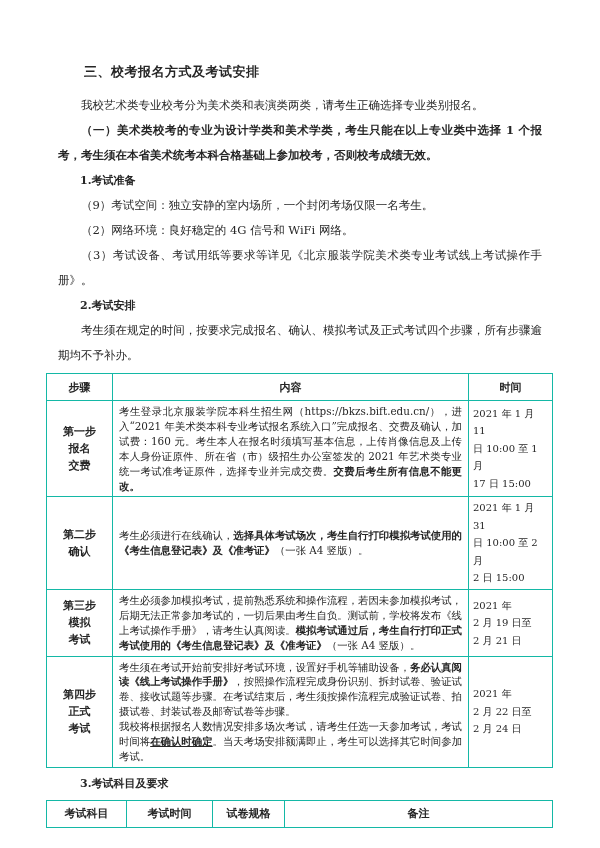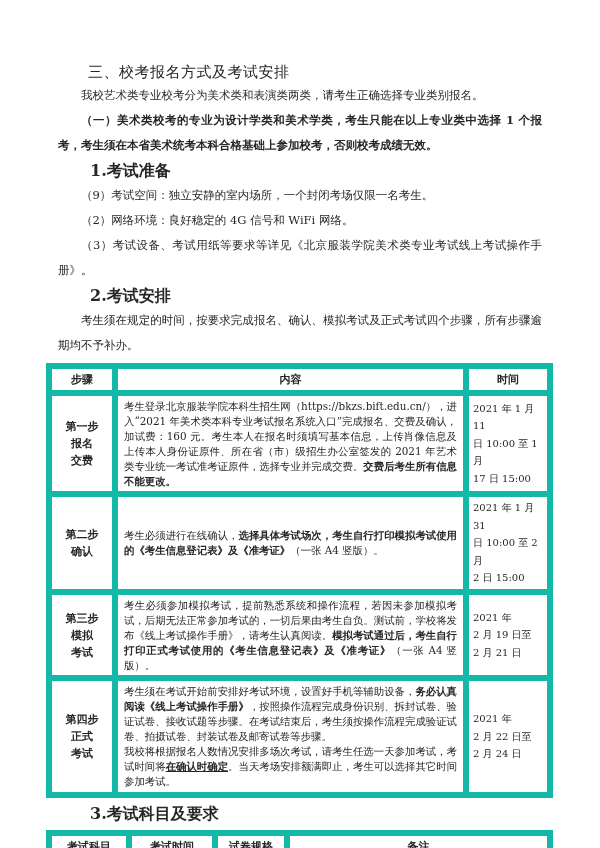--- a/index.html
+++ b/index.html
@@ -10,35 +10,35 @@
     color:#262626;
   }
   .page {
     width:600px; height:848px;
     padding:62px 58px 0 58px;
     background:#ffffff;
     overflow:hidden;
     position:relative;
   }
   .section-heading {
-    font-size:15px; font-weight:normal;
+    font-size:13px; font-weight:bold;
     text-indent:2em; line-height:20px;
-    margin-bottom:1px; letter-spacing:.5px;
+    margin-bottom:11px; letter-spacing:.5px;
   }
   .body-para {
     font-size:11.5px; line-height:25px;
     text-indent:2em; text-align:justify;
   }
   .bold { font-weight:bold; }
   .sub-title {
-    font-size:16px; font-weight:bold;
+    font-size:11px; font-weight:bold;
     line-height:25px; text-indent:2em;
   }
   table { border-collapse:collapse; table-layout:fixed; width:507px; margin:5px 0 3px -12px; }
-  th, td { border:6px solid #14b8a6; }
+  th, td { border:1px solid #14b8a6; }
   thead th { font-size:11px; font-weight:bold; height:27px; text-align:center; vertical-align:middle; }
   td.step {
     text-align:center; font-weight:bold; font-size:11px;
     line-height:17px; white-space:pre-line; vertical-align:middle;
   }
   td.content {
     font-size:10.4px; line-height:14.9px;
     padding:3px 6px; text-align:justify;
     white-space:pre-line; vertical-align:middle;
   }

